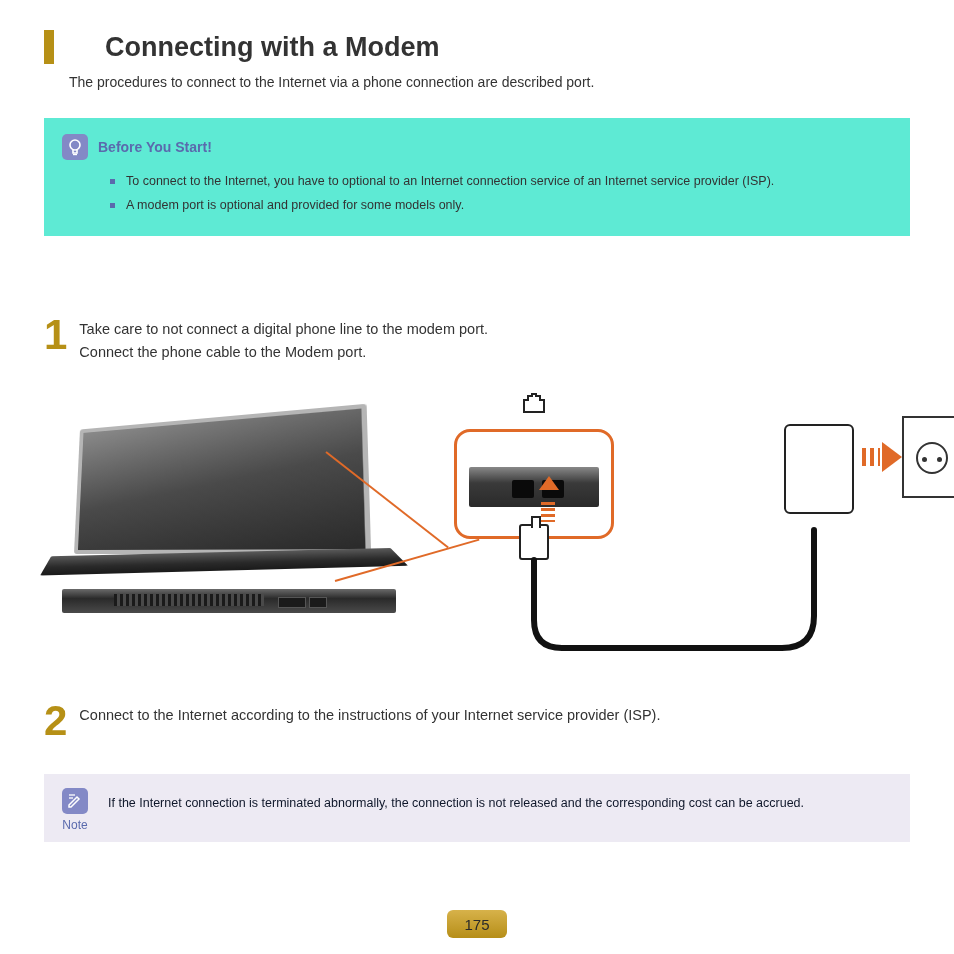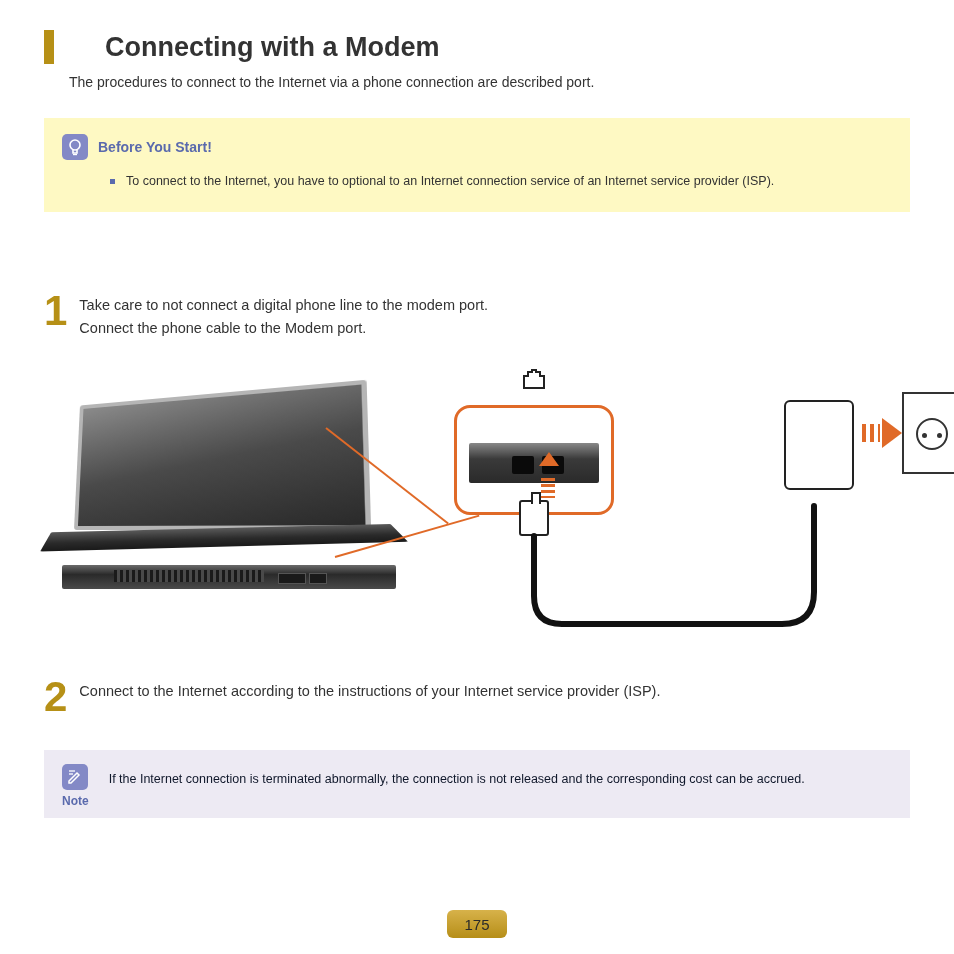--- a/index.html
+++ b/index.html
@@ -31,21 +31,21 @@
       color: #333;
       margin-left: 37px;
     }
     .subtitle {
       font-size: 14px;
       color: #333;
       margin-left: 25px;
       margin-bottom: 28px;
     }
     .callout {
-      background: #fef9c3;
+      background: #5eead4;
       padding: 16px 32px 18px 18px;
       position: relative;
     }
     .callout-header {
       display: flex;
       align-items: center;
       gap: 10px;
       margin-bottom: 10px;
     }
     .callout-icon {
@@ -331,21 +331,21 @@
       align-items: flex-start;
     }
     .note-col {
       display:flex;
       flex-direction:column;
       align-items:center;
       gap:4px;
     }
     .note-label{
       color:#5a6aad;
-      font-weight:bold;
+      font-weight:normal;
       font-size:12px;
     }
     .note-text{
       font-size:12.5px;
       color:#0f172a;
       padding-top:8px;
     }
     .page-num-wrap{
       position:absolute;
       left:50%;
@@ -376,20 +376,21 @@
         <svg width="16" height="18" viewBox="0 0 16 18">
           <circle cx="8" cy="7" r="5" fill="none" stroke="#fff" stroke-width="1.6"></circle>
           <path d="M6 12 L6 15 L10 15 L10 12" fill="none" stroke="#fff" stroke-width="1.6"></path>
           <line x1="6" y1="16.5" x2="10" y2="16.5" stroke="#fff" stroke-width="1.4"></line>
         </svg>
       </div>
       <div class="callout-title">Before You Start!</div>
     </div>
     <ul class="callout-list">
       <li>To connect to the Internet, you have to optional to an Internet connection service of an Internet service provider (ISP).</li>
+      <li>A modem port is optional and provided for some models only.</li>
     </ul>
   </div>
 
   <div class="step">
     <div class="step-num">1</div>
     <div class="step-text">
       <div>Take care to not connect a digital phone line to the modem port.</div>
       <div>Connect the phone cable to the Modem port.</div>
     </div>
   </div>

